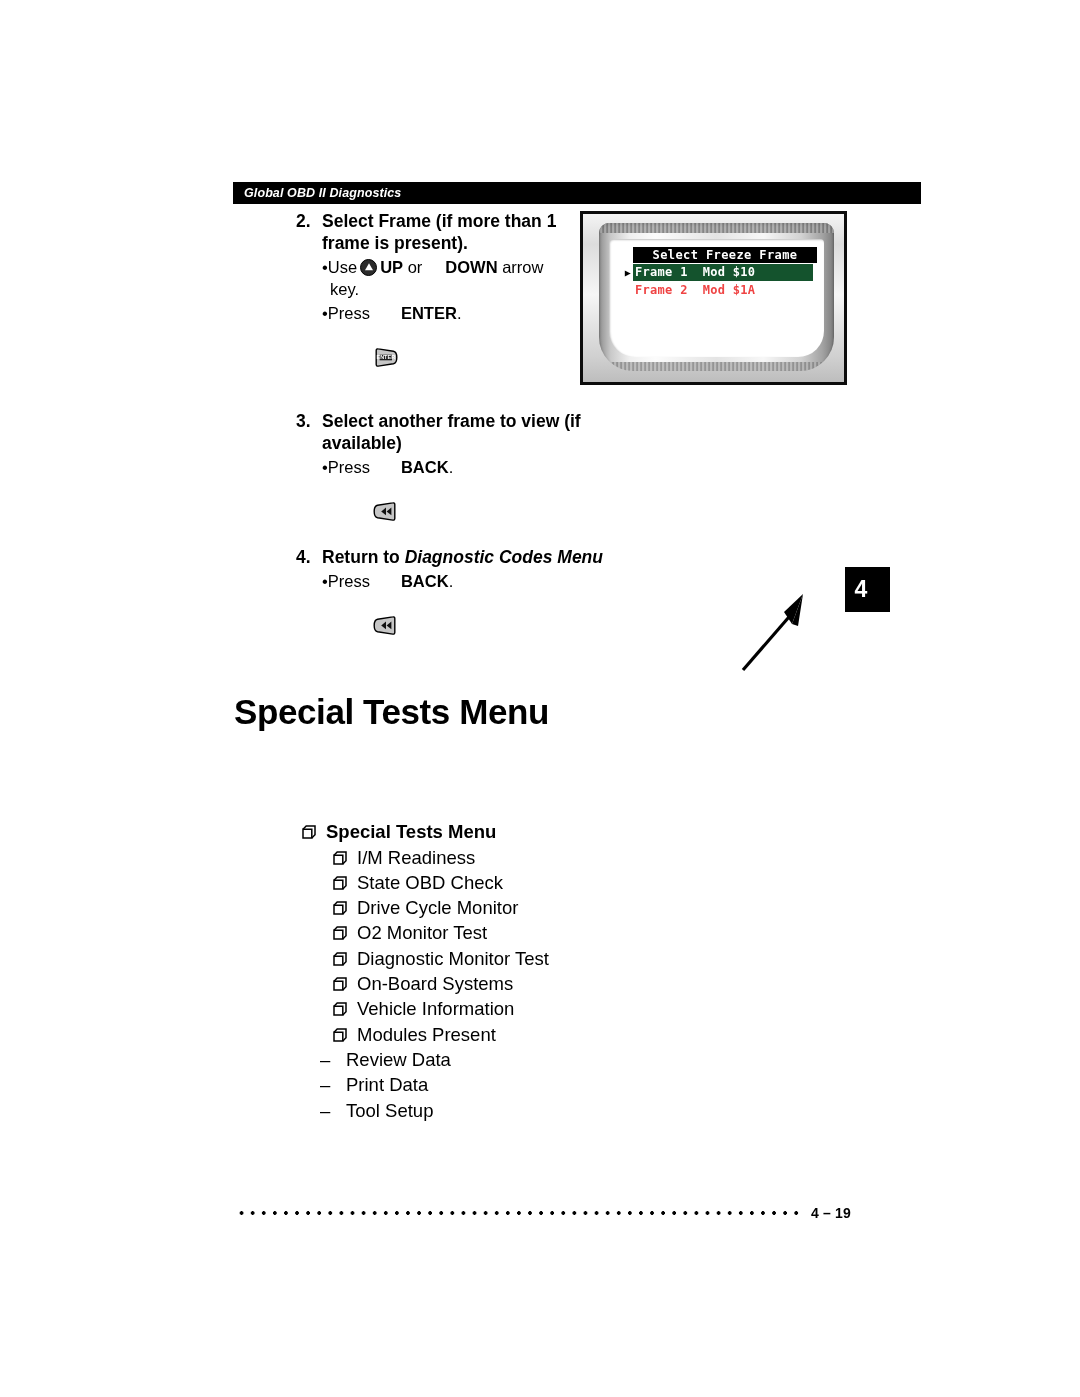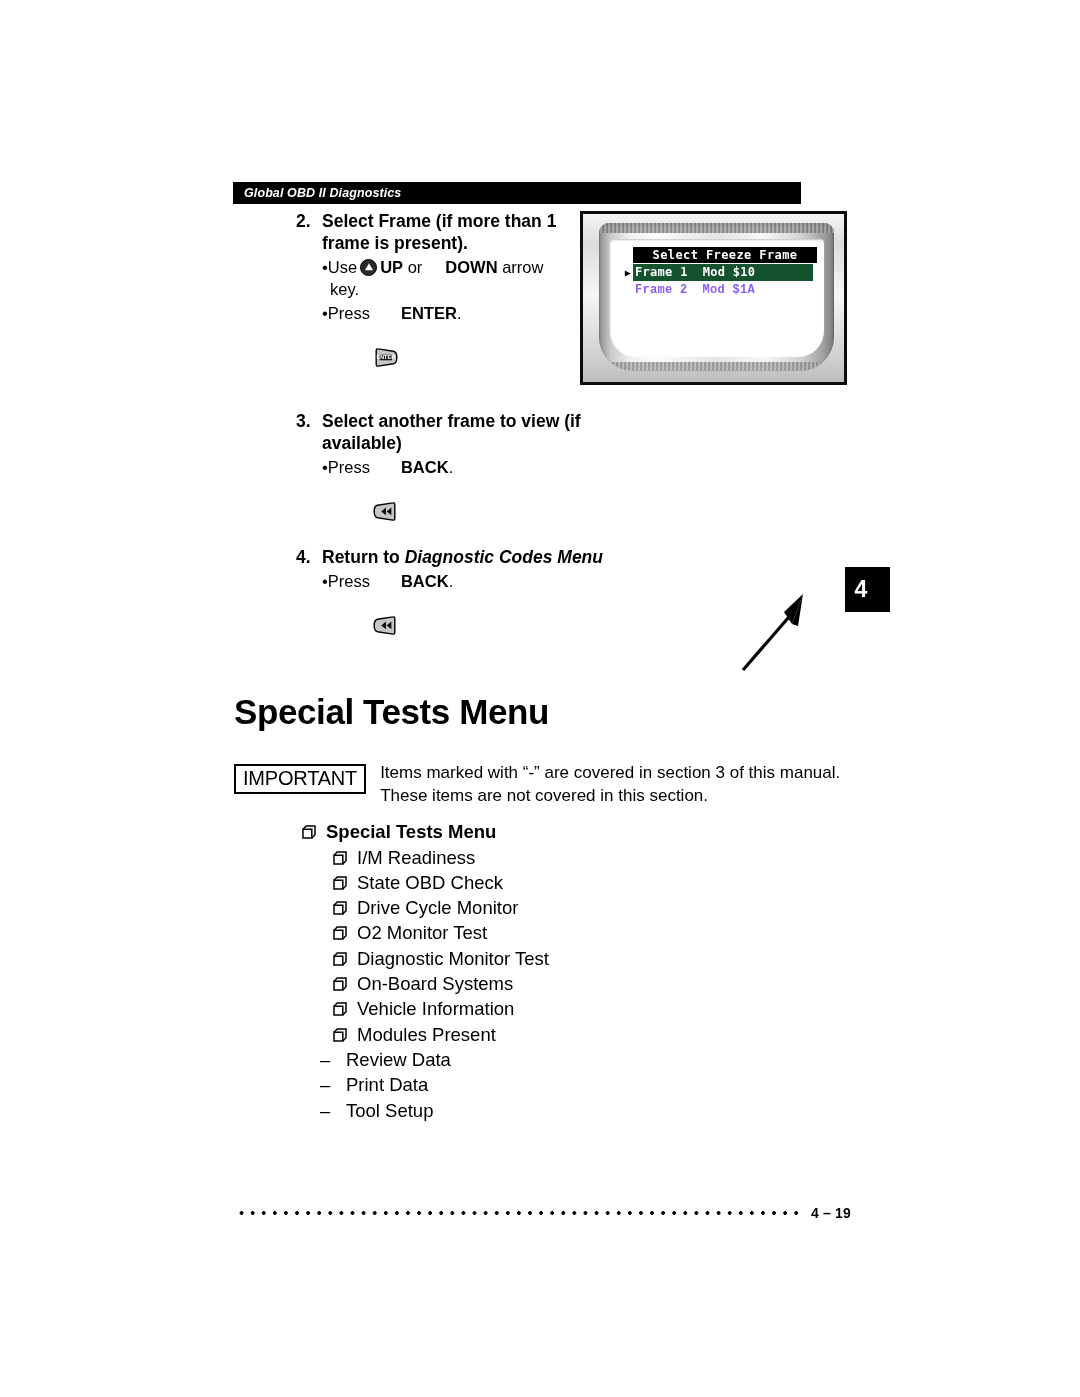--- a/index.html
+++ b/index.html
@@ -21,21 +21,21 @@
     left: 0; top: 0;
     width: 1080px;
     height: 1397px;
   }
 
   
   .header-banner {
     position: absolute;
     left: 233px;
     top: 182px;
-    width: 568px;
+    width: 688px;
     height: 22px;
     background: #000000;
     display: flex;
     align-items: center;
   }
   .header-banner-text {
     color: #ffffff;
     font-size: 12.5px;
     font-weight: bold;
     font-style: italic;
@@ -234,24 +234,23 @@
     flex: 1 1 auto;
     padding-left: 2px;
   }
   .lcd-row.selected .lcd-row-text {
     background: #14532d;
     color: #ffffff;
     height: 17px;
     line-height: 16px;
   }
   .lcd-row.plain .lcd-row-text {
-    color: #8b5cf6;
+    color: #ef4444;
     height: 17px;
     line-height: 16px;
-    font-family: Liberation Mono, monospace;
   }
 
   
   .chapter-tab {
     position: absolute;
     left: 845px;
     top: 567px;
     width: 45px;
     height: 45px;
     background: #000000;
@@ -482,24 +481,20 @@
       <path d="M68 4 L57 34 L49 22 Z" fill="#000"></path>
       <path d="M68 4 L63 36 L57 34 Z" fill="#000"></path>
     </svg>
   </div>
   <div class="chapter-tab">
     <span>4</span>
   </div>
 
   <div class="section-title">Special Tests Menu</div>
 
-  <div class="important-row">
-    <div class="important-box">IMPORTANT</div>
-    <div class="important-text">Items marked with “-” are covered in section 3 of this manual. These items are not covered in this section.</div>
-  </div>
 
   <div class="tests-list">
 
     <div class="test-item lvl0">
       <span class="box-bullet">
         <svg viewBox="0 0 14 14" width="14" height="14" aria-hidden="true">
           <path d="M1 4.2 H9.8 V13 H1 Z" fill="#fff" stroke="#000" stroke-width="1.5"></path>
           <path d="M1 4.2 L4.2 1 H13 V9.8 L9.8 13" fill="none" stroke="#000" stroke-width="1.5"></path>
         </svg>
       </span>

